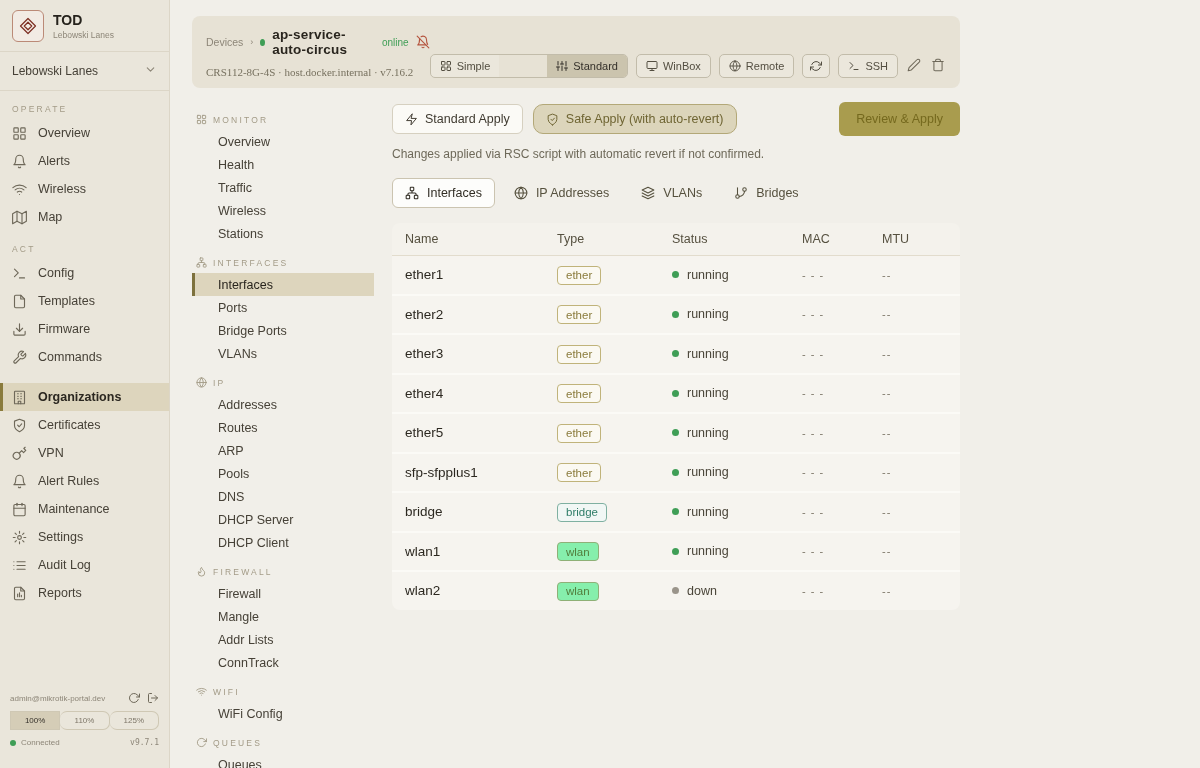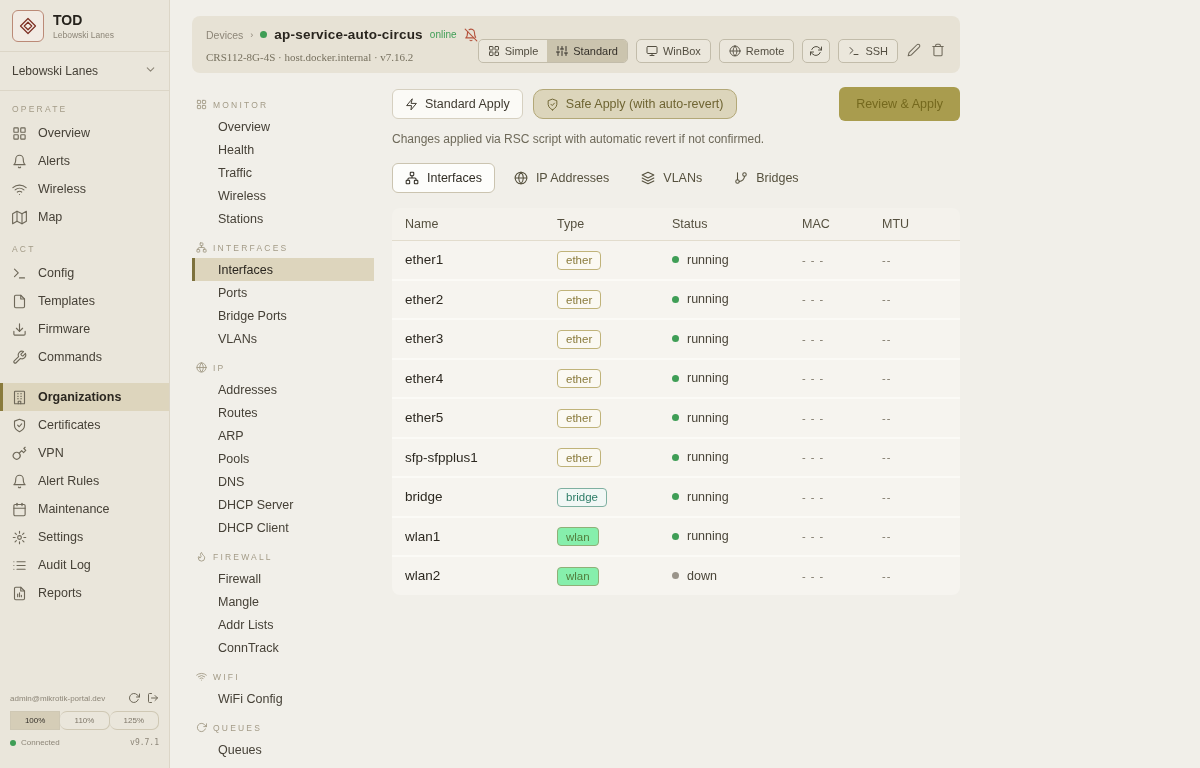--- a/index.html
+++ b/index.html
@@ -40,21 +40,21 @@
   .content { flex:1; padding:16px 0 0 22px; }
   .device-header { width:768px; background:#e7e2d5; border-radius:8px; padding:11px 14px 10px; display:flex; justify-content:space-between; align-items:flex-end; }
   .bc-row { display:flex; align-items:center; gap:7px; font-size:10.5px; color:#8d8678; }
   .bc-sep { font-size:9px; }
   .bdot { width:7px; height:7px; border-radius:50%; background:#3f9e56; }
   .device-name { font-size:13.5px; font-weight:bold; color:#29251e; letter-spacing:0.2px; }
   .online { font-size:10px; color:#3f9e56; }
   .belloff { color:#b5543e; width:14px; height:14px; cursor:pointer; }
   .sub-row { margin-top:9px; font-family:Liberation Serif, serif; font-size:11px; color:#77715f; }
   .hdr-btns { display:flex; align-items:center; gap:8px; }
-  .seg { display:flex; border:1px solid #c2bcaa; border-radius:5px; overflow:hidden; }
+  .seg { display:flex; border:1px solid #c2bcaa; border-radius:5px; overflow:hidden;gap:48px; }
   .hbtn { display:flex; align-items:center; gap:5px; border:1px solid #c2bcaa; border-radius:5px; background:rgba(255,255,255,0.18); padding:5px 9px; font-size:11px; color:#534e41; font-family:inherit; cursor:pointer; white-space:nowrap; }
   .seg .hbtn { border:none; border-radius:0; }
   .seg .hbtn.active { background:#cbc4ae; color:#35312a; }
   .hbtn .hic { width:12px; height:12px; display:flex; }
   .hbtn.icon-only { padding:5px 7px; }
   .ghost-btn { border:none; background:none; color:#6e6859; width:16px; height:16px; padding:0; cursor:pointer; }
   .content-row { display:flex; margin-top:14px; }
   
   .device-nav { width:200px; min-width:200px; padding-right:18px; }
   .dn-label { display:flex; align-items:center; gap:6px; font-size:8.5px; letter-spacing:2.2px; color:#a39b87; padding:12px 0 5px 4px; }

